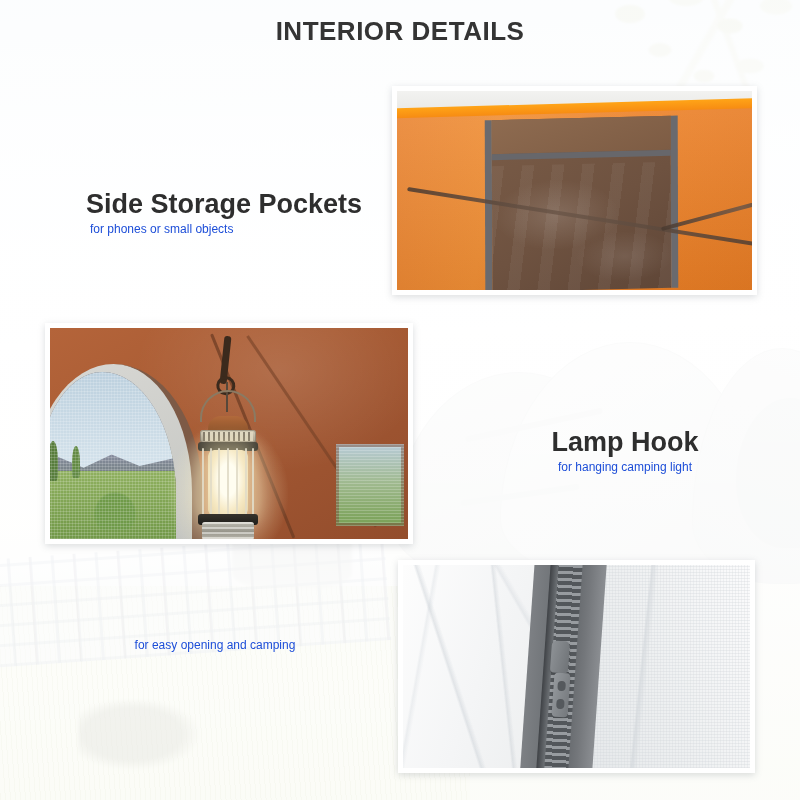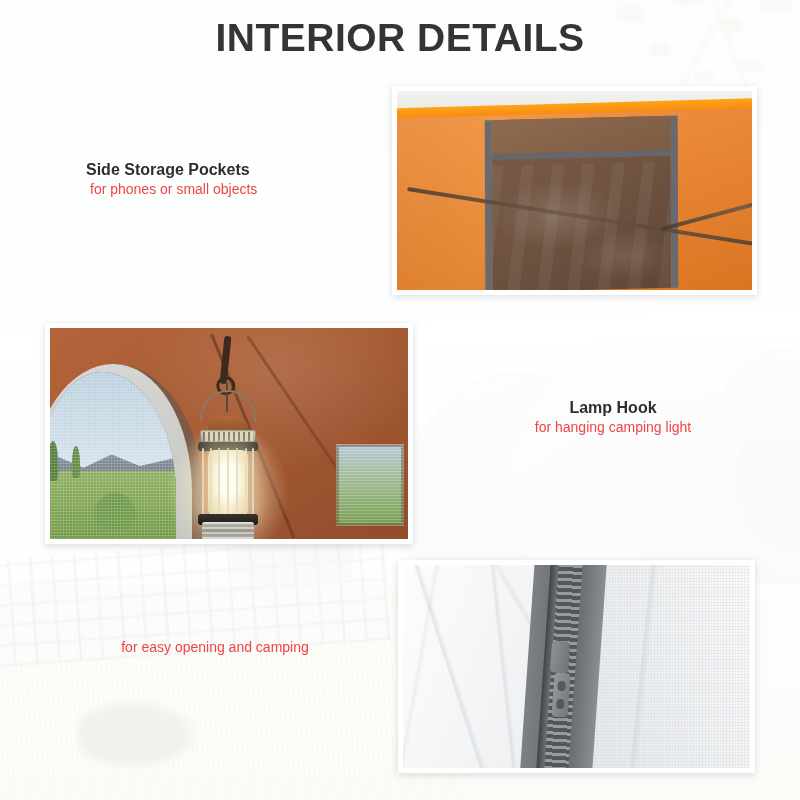--- a/index.html
+++ b/index.html
@@ -93,21 +93,21 @@
   }
   .bg-veil {
     position:absolute; inset:0;
     background:linear-gradient(180deg, rgba(255,255,255,.72) 0%, rgba(255,255,255,.80) 40%, rgba(255,255,255,.70) 100%);
   }
 
   
   .title {
     position:absolute; left:0; top:16px; width:800px;
     text-align:center;
-    font-size:39px; font-weight:bold; letter-spacing:.5px;
+    font-size:26px; font-weight:bold; letter-spacing:.5px;
     color:#343434;
   }
 
   
   .photo {
     position:absolute;
     background:#fff;
     padding:5px;
     box-shadow:0 2px 7px rgba(90,100,110,.22);
     overflow:hidden;
@@ -357,29 +357,30 @@
     background:#55595d; border-radius:4px;
   }
   .zip-pull2 .hole2 {
     position:absolute; left:4px; top:26px; width:8px; height:10px;
     background:#55595d; border-radius:4px;
   }
 
   
   .caption { position:absolute; }
   .caption .head {
-    font-size:16px; font-weight:bold; color:#2e2e2e; line-height:1.25;
+    font-size:27px; font-weight:bold; color:#2e2e2e; line-height:1.25;
     white-space:nowrap;
+    margin-top:28px;
   }
   .caption .sub {
-    font-size:14px; color:#ef4444; line-height:1.3; white-space:nowrap;
+    font-size:12px; color:#1d4ed8; line-height:1.3; white-space:nowrap;
   }
   #cap-pocket { left:86px; top:160px; text-align:left; }
   #cap-pocket .sub { padding-left:4px; }
-  #cap-lamp   { left:468px; top:398px; width:290px; text-align:center; }
+  #cap-lamp   { left:480px; top:398px; width:290px; text-align:center; }
   #cap-zip    { left:70px;  top:638px; width:290px; text-align:center; }
 </style>
 </head>
 <body>
 
 <div id="stage">
 
   <div class="bg-base"></div>
   <div class="bg-foliage"></div>
   <div class="bg-tent">

